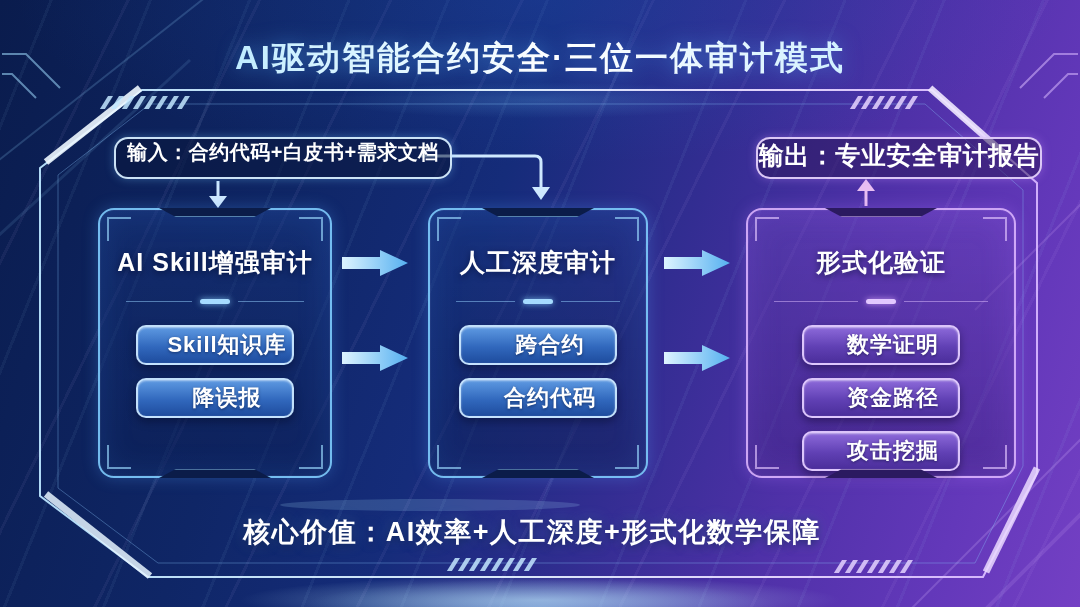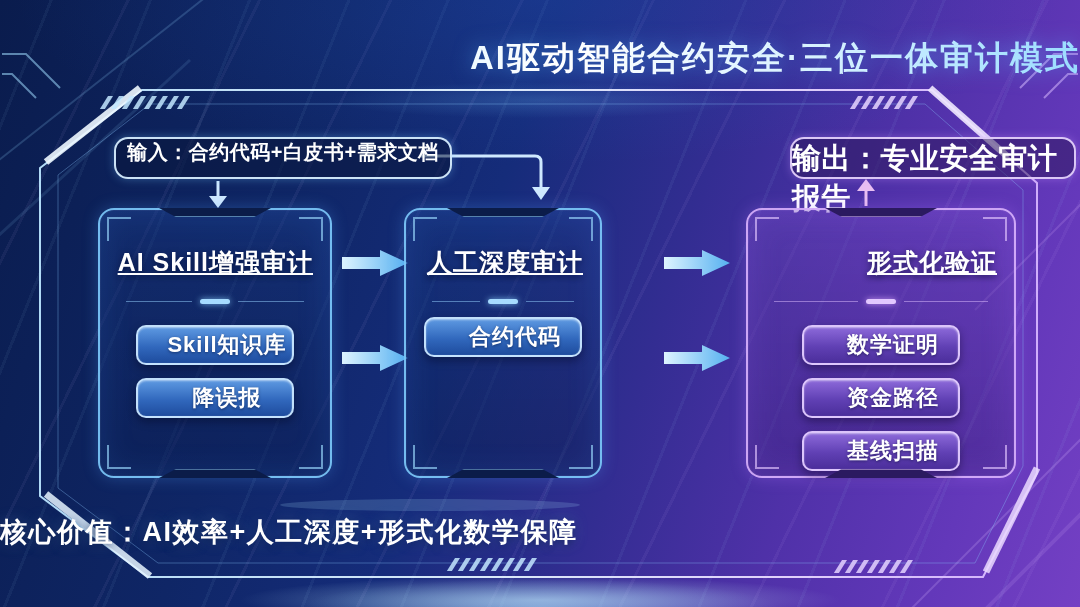--- a/index.html
+++ b/index.html
@@ -18,39 +18,39 @@
     position:absolute;inset:0;pointer-events:none;
     background:
       radial-gradient(ellipse 340px 40px at 50% 100%, rgba(150,220,255,.45), rgba(150,220,255,0) 70%),
       radial-gradient(ellipse 300px 26px at 50% 16.5%, rgba(120,200,255,.20), rgba(120,200,255,0) 70%),
       radial-gradient(ellipse 700px 220px at 50% 0%, rgba(40,90,200,.25), rgba(40,90,200,0) 75%);
   }
   svg.deco{position:absolute;inset:0;z-index:1;}
   .layer{position:absolute;inset:0;z-index:2;}
 
   .title{
-    position:absolute;top:36px;left:0;right:0;margin:0;text-align:right;
+    position:absolute;top:36px;left:0;right:0;margin:0;text-align:center;
     font-size:33px;font-weight:bold;letter-spacing:2px;color:#dcf2ff;
     filter:drop-shadow(0 0 10px rgba(90,180,255,.5));
   }
   @supports ((-webkit-background-clip:text) or (background-clip:text)){
     .title{
       background:linear-gradient(90deg,#79d6ff 0%,#c9efff 25%,#ffffff 52%,#d2f0ff 78%,#9adcff 100%);
       -webkit-background-clip:text;background-clip:text;color:transparent;
     }
   }
 
   .io-box{
     position:absolute;height:38px;display:flex;align-items:flex-start;justify-content:center;
     border-radius:14px;color:#ffffff;font-weight:bold;font-size:20px;letter-spacing:.5px;
     background:rgba(9,22,58,.55);
     margin-left:30px;
   }
   .io-box.input{left:84px;top:137px;width:334px;border:2px solid rgba(214,238,255,.95);box-shadow:0 0 10px rgba(120,200,255,.35);}
-  .io-box.output{left:760px;top:137px;width:282px;border:2px solid rgba(228,209,252,.95);background:rgba(42,22,86,.5);box-shadow:0 0 10px rgba(200,150,255,.35);font-size:29px;}
+  .io-box.output{left:726px;top:137px;width:282px;border:2px solid rgba(228,209,252,.95);background:rgba(42,22,86,.5);box-shadow:0 0 10px rgba(200,150,255,.35);font-size:25px;}
 
   .panel{
     position:absolute;top:208px;height:270px;border-radius:16px;box-sizing:border-box;
     border:2px solid rgba(128,205,255,.9);
     background:linear-gradient(180deg, rgba(27,58,132,.42), rgba(12,30,82,.52));
     box-shadow:0 0 16px rgba(90,170,255,.28), inset 0 0 34px rgba(70,150,255,.16), inset 0 0 0 1px rgba(255,255,255,.05);
   }
   .panel.purple{
     border-color:rgba(219,180,255,.9);
     background:linear-gradient(180deg, rgba(112,72,192,.40), rgba(64,36,130,.52));
@@ -65,22 +65,22 @@
   .notch{
     position:absolute;left:50%;transform:translateX(-50%);width:112px;height:8px;
     background:#0b1c49;clip-path:polygon(0 0,100% 0,85% 100%,15% 100%);
   }
   .notch.top{top:-2px;border-bottom:1px solid rgba(150,215,255,.55);}
   .notch.bottom{bottom:-2px;transform:translateX(-50%) rotate(180deg);border-bottom:1px solid rgba(150,215,255,.45);}
   .panel.purple .notch{background:#2b1a60;}
   .panel.purple .notch.top,.panel.purple .notch.bottom{border-color:rgba(225,195,255,.5);}
 
   .panel-title{
-    margin:36px 17px 0;text-align:right;color:#ffffff;font-weight:bold;
-    font-size:25px;letter-spacing:1px;text-shadow:0 2px 6px rgba(0,10,40,.6);text-decoration:underline;
+    margin:36px 4px 0;text-align:center;color:#ffffff;font-weight:bold;
+    font-size:25px;letter-spacing:1px;text-shadow:0 2px 6px rgba(0,10,40,.6);
   }
   .divider{display:flex;align-items:center;margin:20px 26px 0;}
   .divider .line{flex:1;height:1px;background:rgba(150,210,255,.5);}
   .divider .dash{width:30px;height:5px;border-radius:3px;background:#a6dbff;margin:0 8px;box-shadow:0 0 6px rgba(140,210,255,.8);}
   .panel.purple .divider .line{background:rgba(222,190,255,.5);}
   .panel.purple .divider .dash{background:#e2c8ff;box-shadow:0 0 6px rgba(220,170,255,.8);}
 
   .pill{
     margin:13px auto 0;width:158px;height:40px;border-radius:10px;box-sizing:border-box;
     display:flex;align-items:center;justify-content:center;
@@ -92,21 +92,21 @@
     padding-left:24px;
   }
   .pill.first{margin-top:21px;}
   .panel.purple .pill{
     background:linear-gradient(180deg,#8d6ada 0%,#6040b4 55%,#4b2e9b 100%);
     border-color:rgba(227,204,255,.95);
     box-shadow:0 4px 9px rgba(10,0,35,.4), inset 0 1px 2px rgba(255,255,255,.5);
   }
 
   .footer{
-    position:absolute;left:0;right:16px;top:514px;
+    position:absolute;left:0;right:16px;top:514px;text-align:center;
     color:#ffffff;font-weight:bold;font-size:27px;letter-spacing:1.5px;
     text-shadow:0 2px 8px rgba(0,10,50,.65), 0 0 14px rgba(110,190,255,.35);
   }
 </style>
 </head>
 <body>
 
 <div class="canvas">
   <div class="bg-streaks"></div>
   <div class="bg-glow"></div>
@@ -245,49 +245,50 @@
       <h2 class="panel-title">AI Skill增强审计</h2>
       <div class="divider">
         <span class="line"></span>
         <span class="dash"></span>
         <span class="line"></span>
       </div>
       <div class="pill first">Skill知识库</div>
       <div class="pill">降误报</div>
     </section>
 
-    <section class="panel" style="left:404px;width:198px;">
+    <section class="panel" style="left:428px;width:220px;">
       <div class="corner tl"></div>
       <div class="corner tr"></div>
       <div class="corner bl"></div>
       <div class="corner br"></div>
       <div class="notch top"></div>
       <div class="notch bottom"></div>
       <h2 class="panel-title">人工深度审计</h2>
       <div class="divider">
         <span class="line"></span>
         <span class="dash"></span>
         <span class="line"></span>
       </div>
+      <div class="pill first">跨合约</div>
       <div class="pill">合约代码</div>
     </section>
 
     <section class="panel purple" style="left:746px;width:270px;">
       <div class="corner tl"></div>
       <div class="corner tr"></div>
       <div class="corner bl"></div>
       <div class="corner br"></div>
       <div class="notch top"></div>
       <div class="notch bottom"></div>
       <h2 class="panel-title">形式化验证</h2>
       <div class="divider">
         <span class="line"></span>
         <span class="dash"></span>
         <span class="line"></span>
       </div>
       <div class="pill first">数学证明</div>
       <div class="pill">资金路径</div>
-      <div class="pill">基线扫描</div>
+      <div class="pill">攻击挖掘</div>
     </section>
 
     <div class="footer">核心价值：AI效率+人工深度+形式化数学保障</div>
   </div>
 </div>
 
 </body></html>

